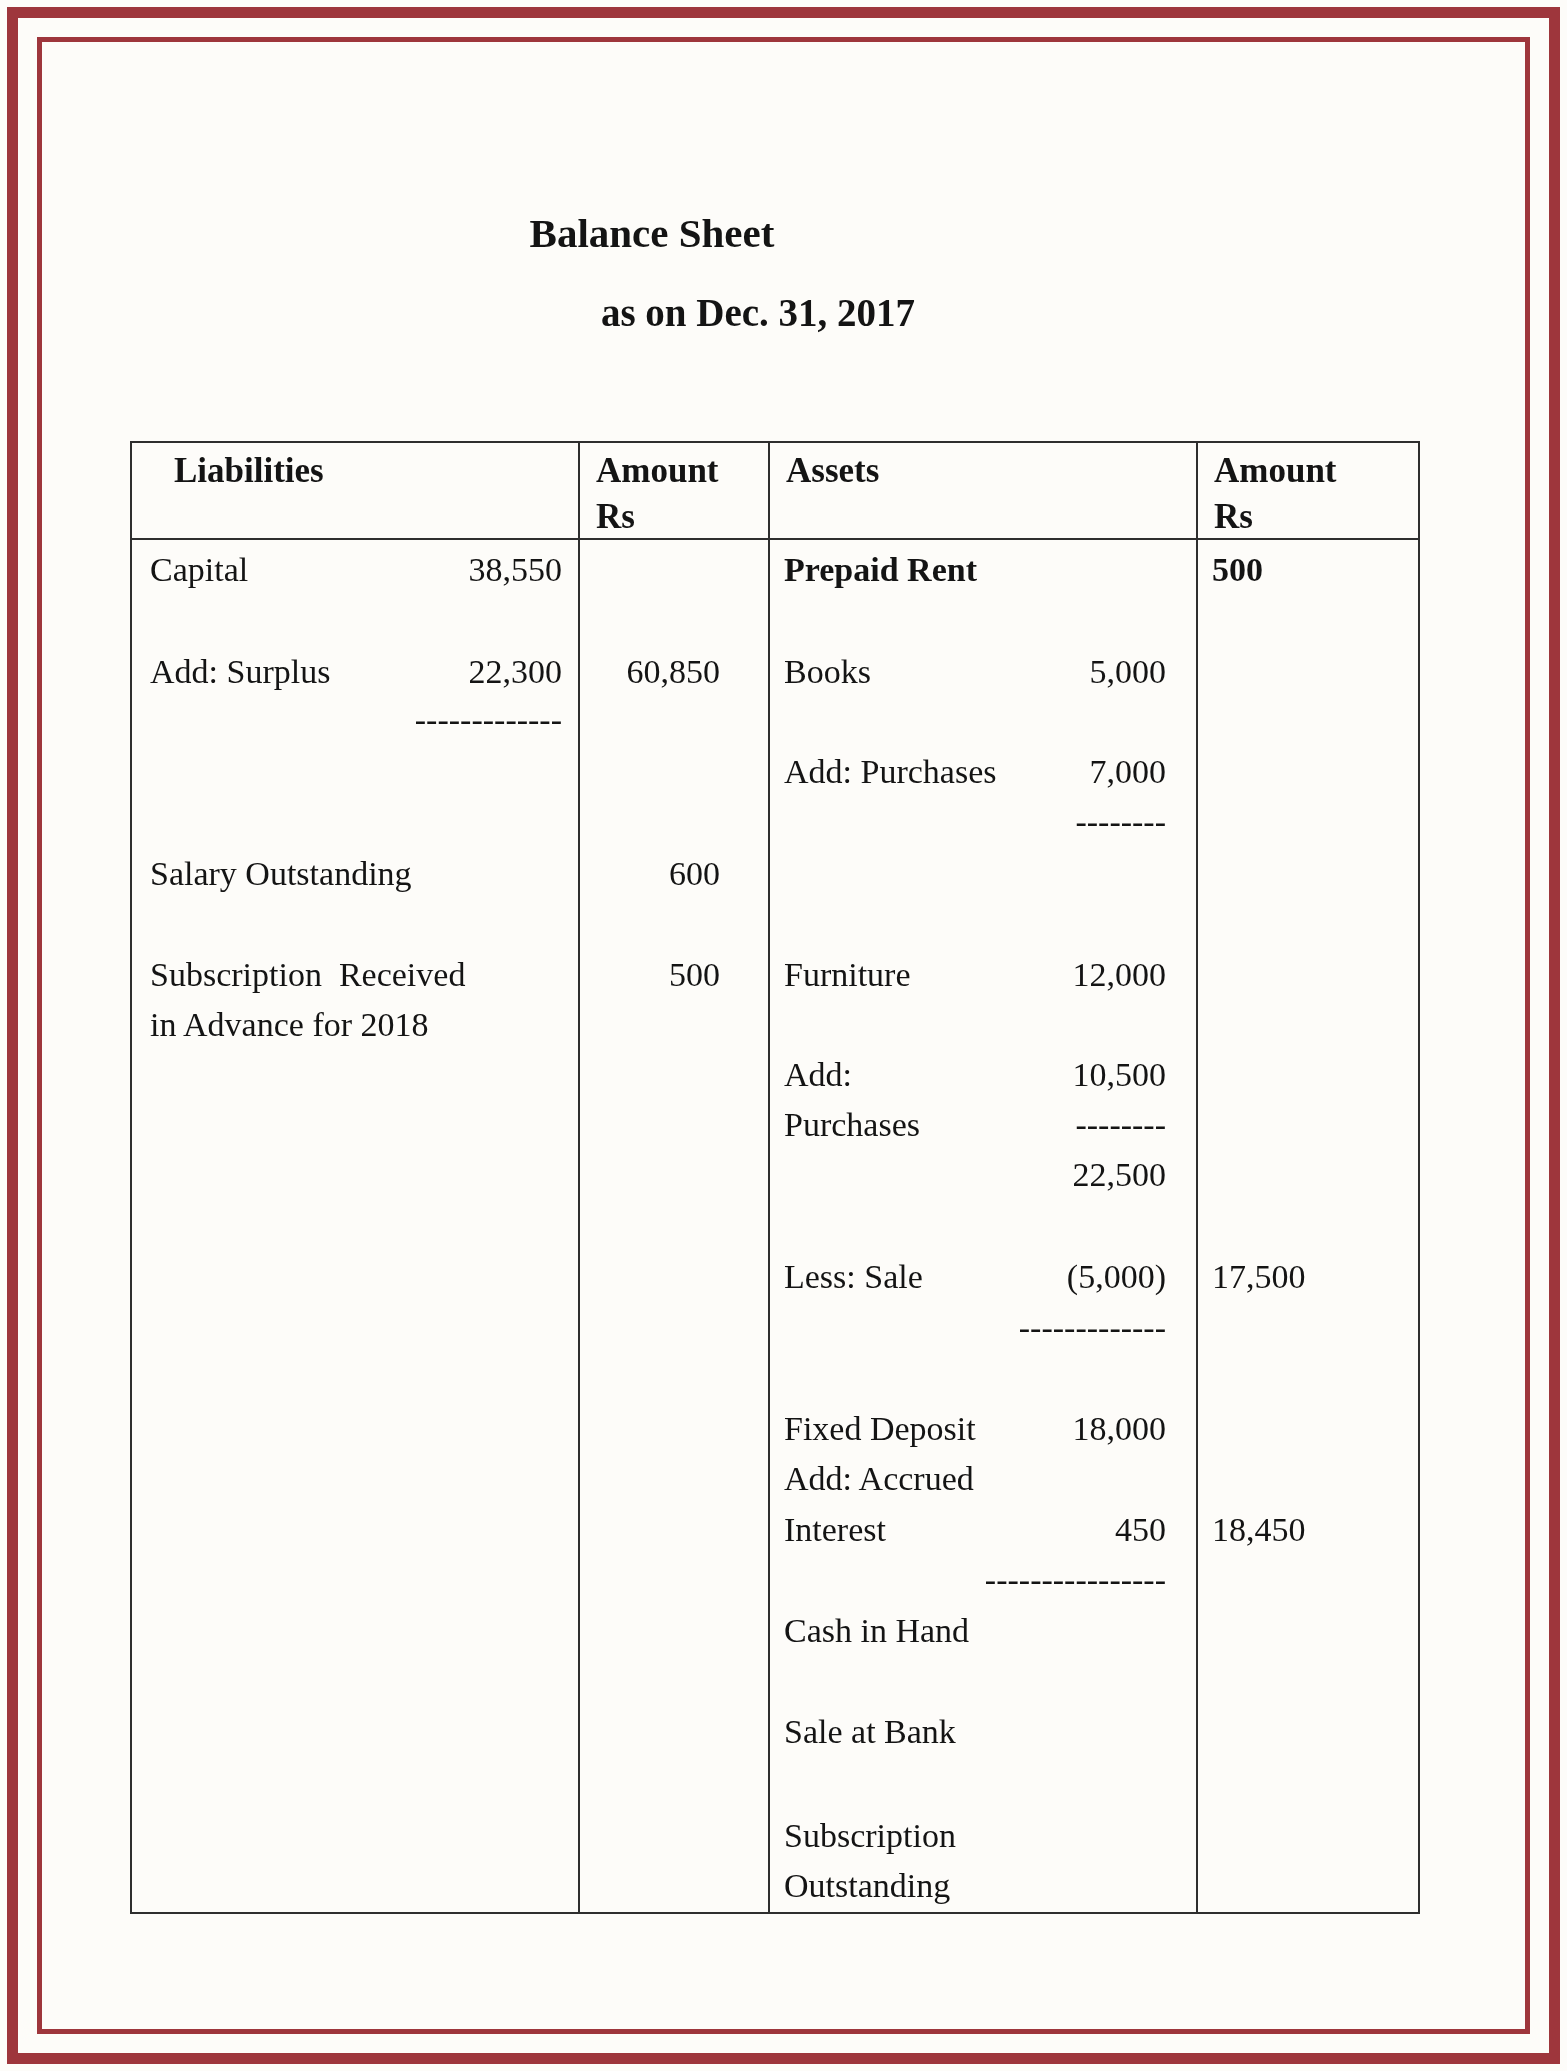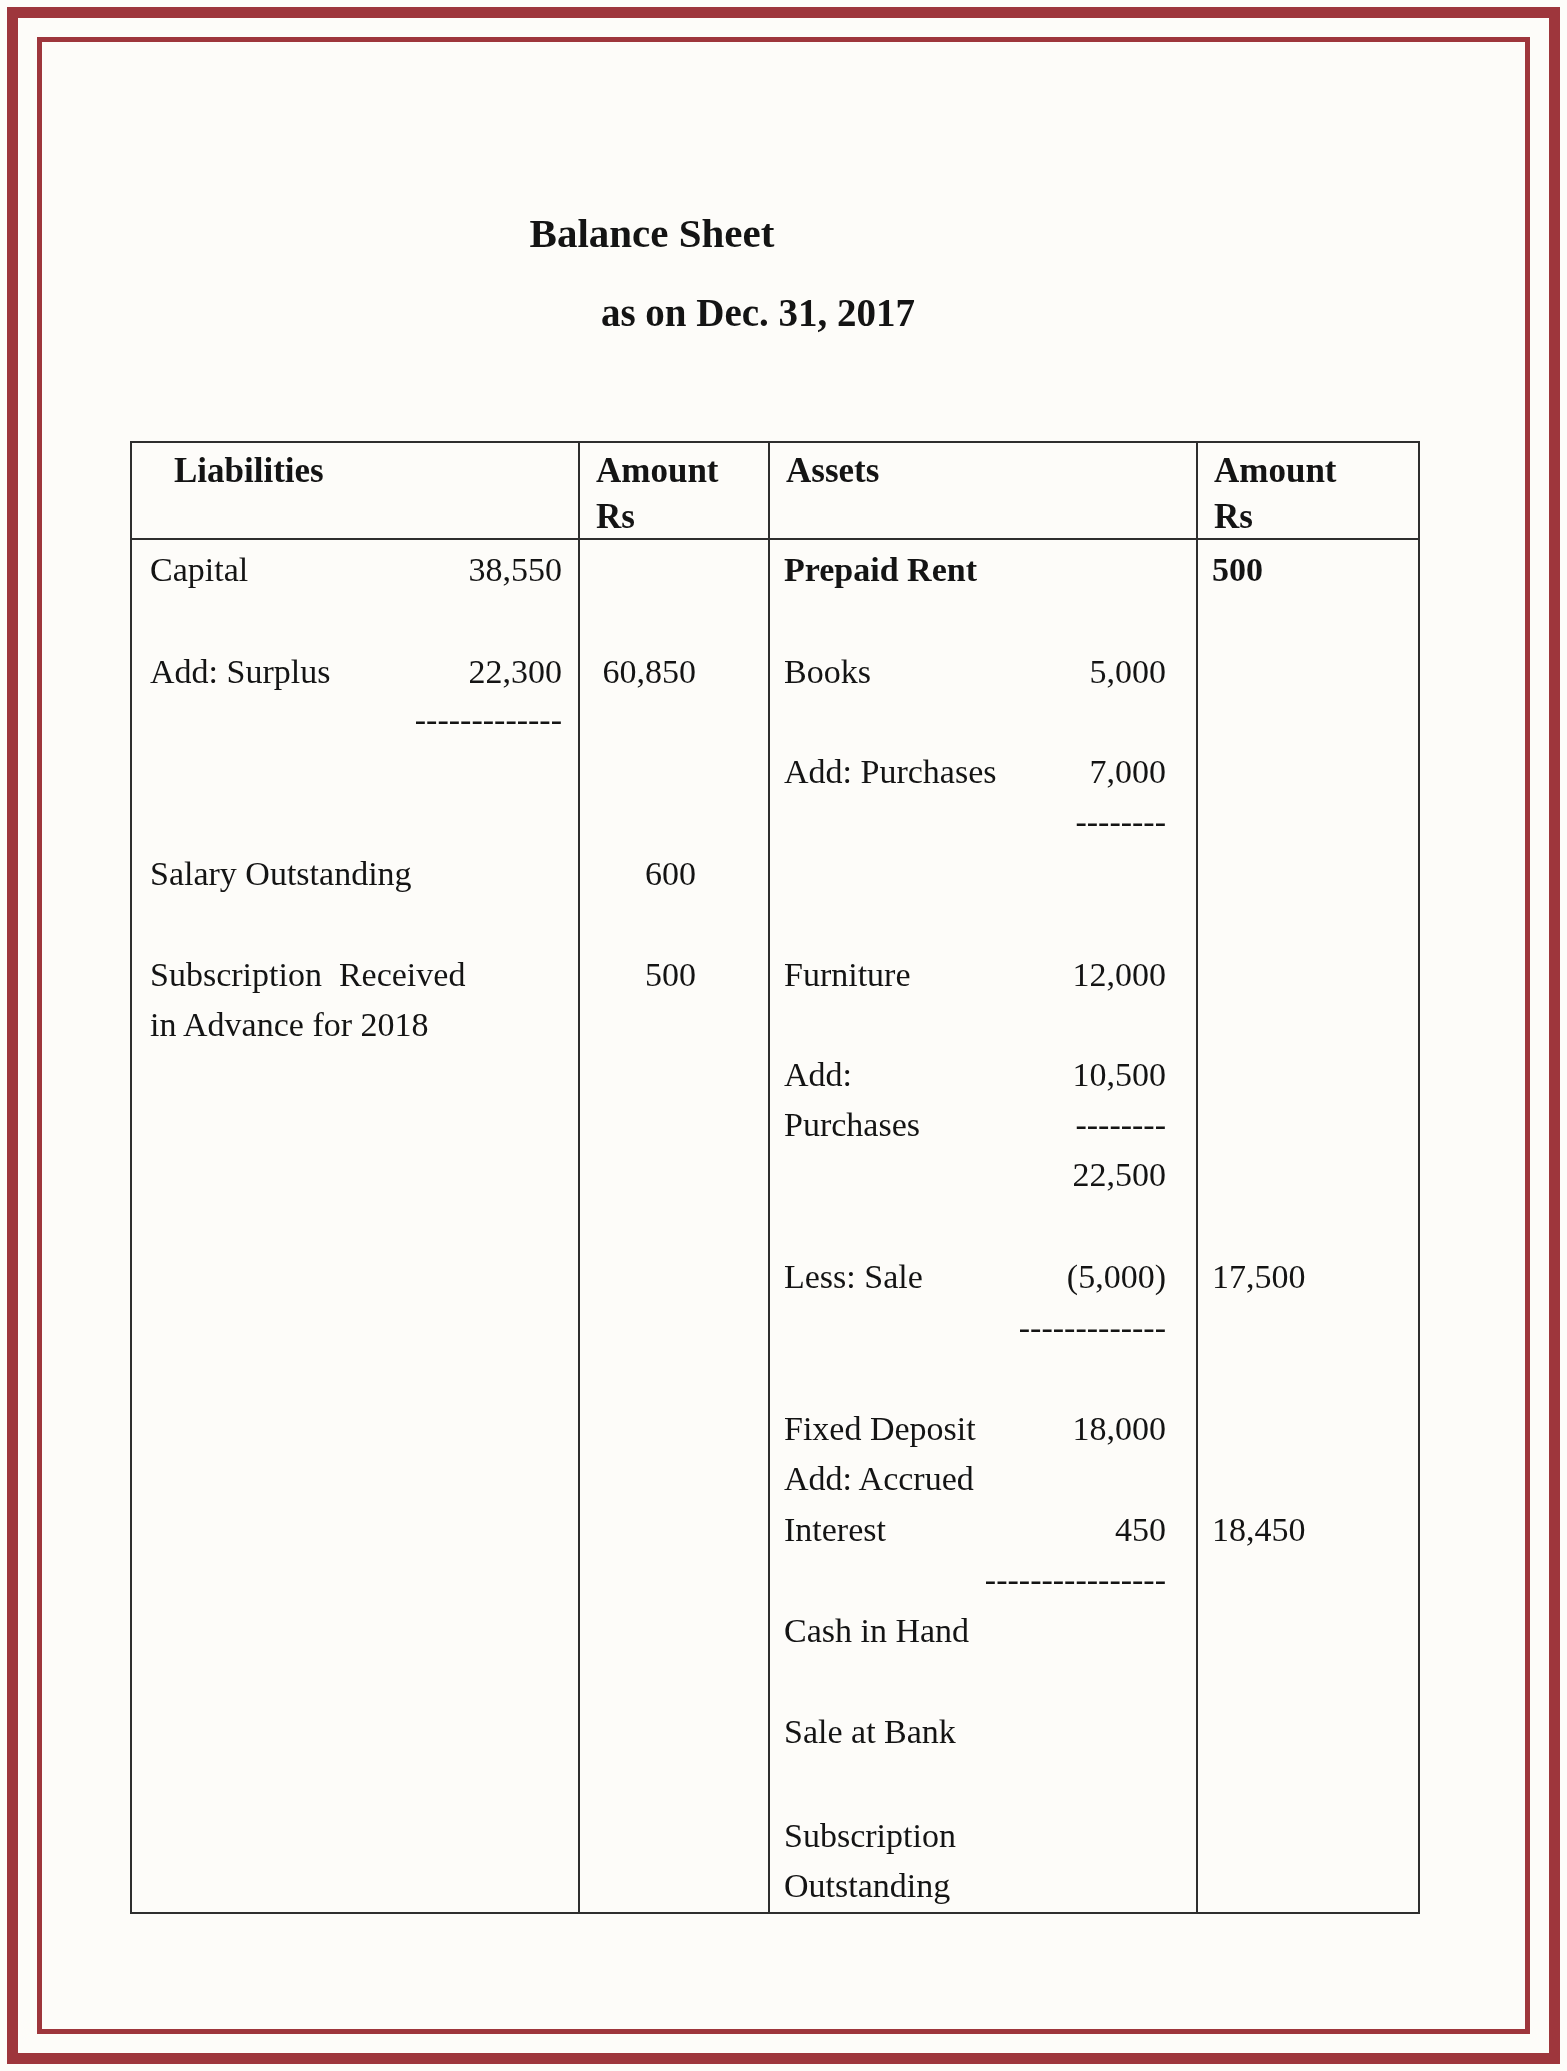--- a/index.html
+++ b/index.html
@@ -54,21 +54,21 @@
   .bcell.last { border-right:none; }
   .line {
     position:absolute; left:0; right:0;
     display:flex;
     padding:0 16px 0 18px;
     font-size:34px; line-height:50px;
     white-space:pre;
     gap:28px;
   }
   .line .amt { margin-left:auto; }
-  .col2 .line { padding-right:72px; }
+  .col2 .line { padding-right:48px; }
   .col3 .line { padding-left:14px; padding-right:30px;align-items:flex-end; }
   .col4 .line { padding-left:14px; }
   .col4 .line .amt { margin-left:0; }
   .bold { font-weight:bold; }
 </style>
 </head>
 <body>
 
 <div class="frame-outer"></div>
 <div class="frame-inner"></div>

